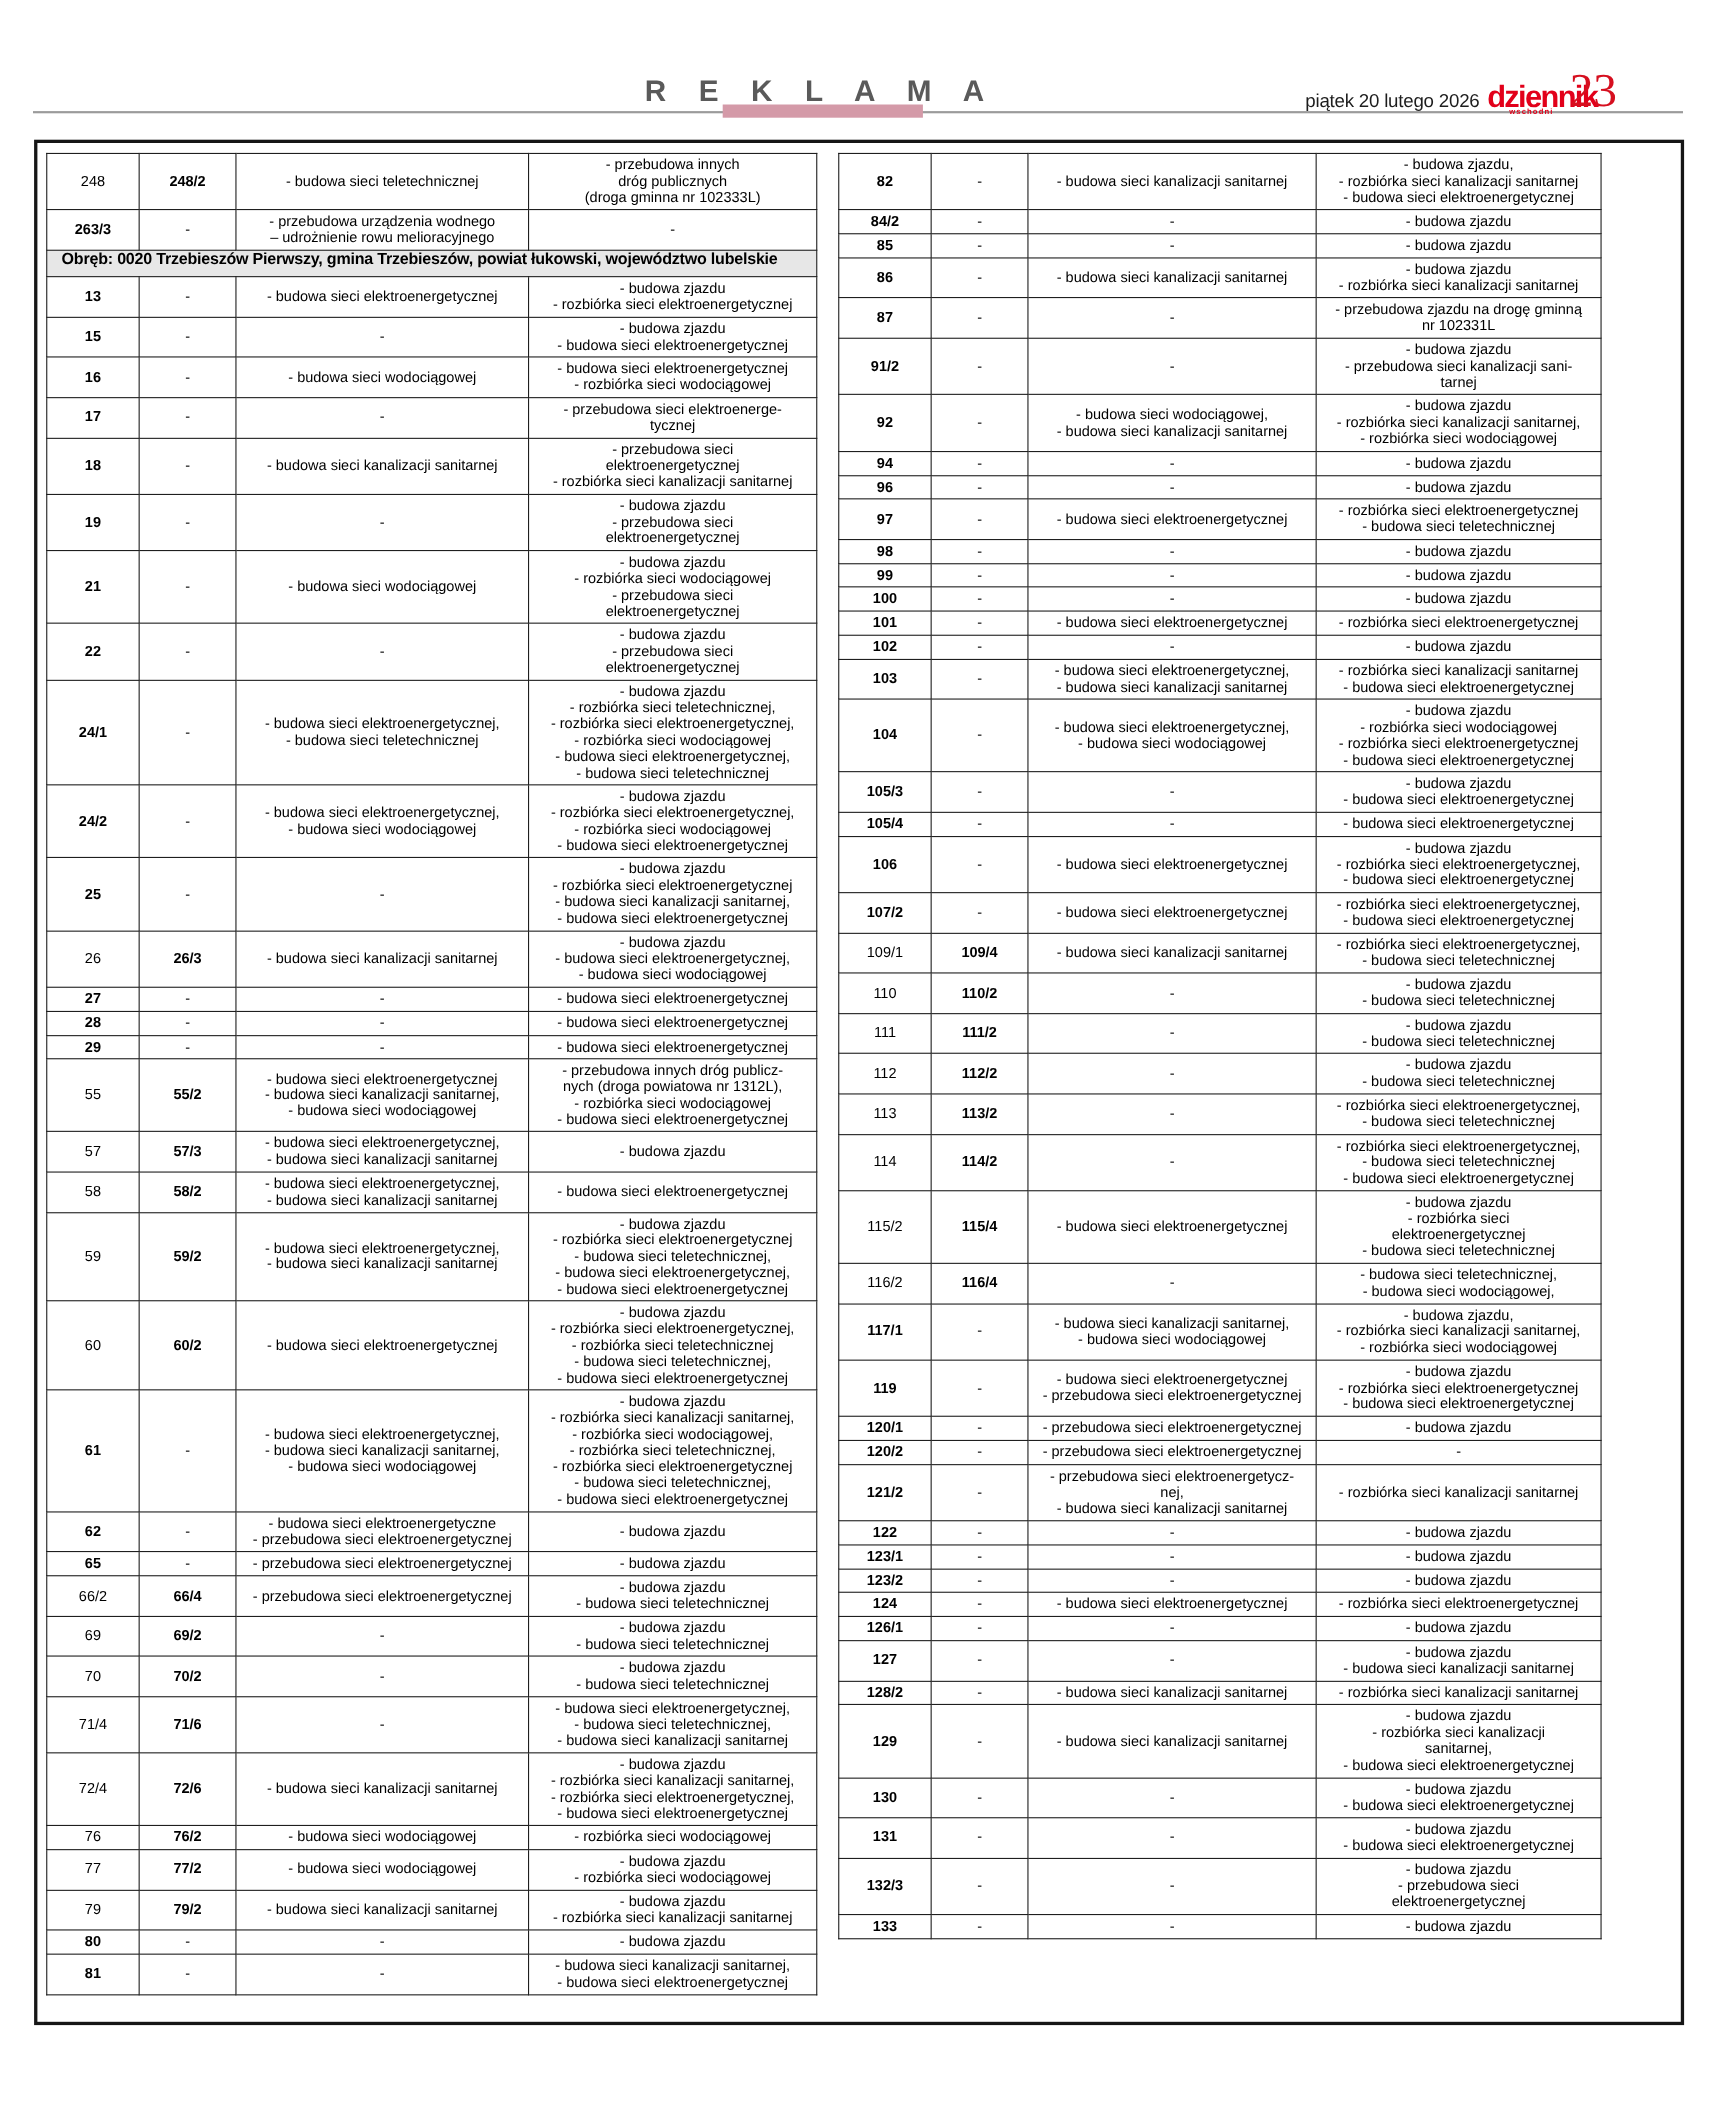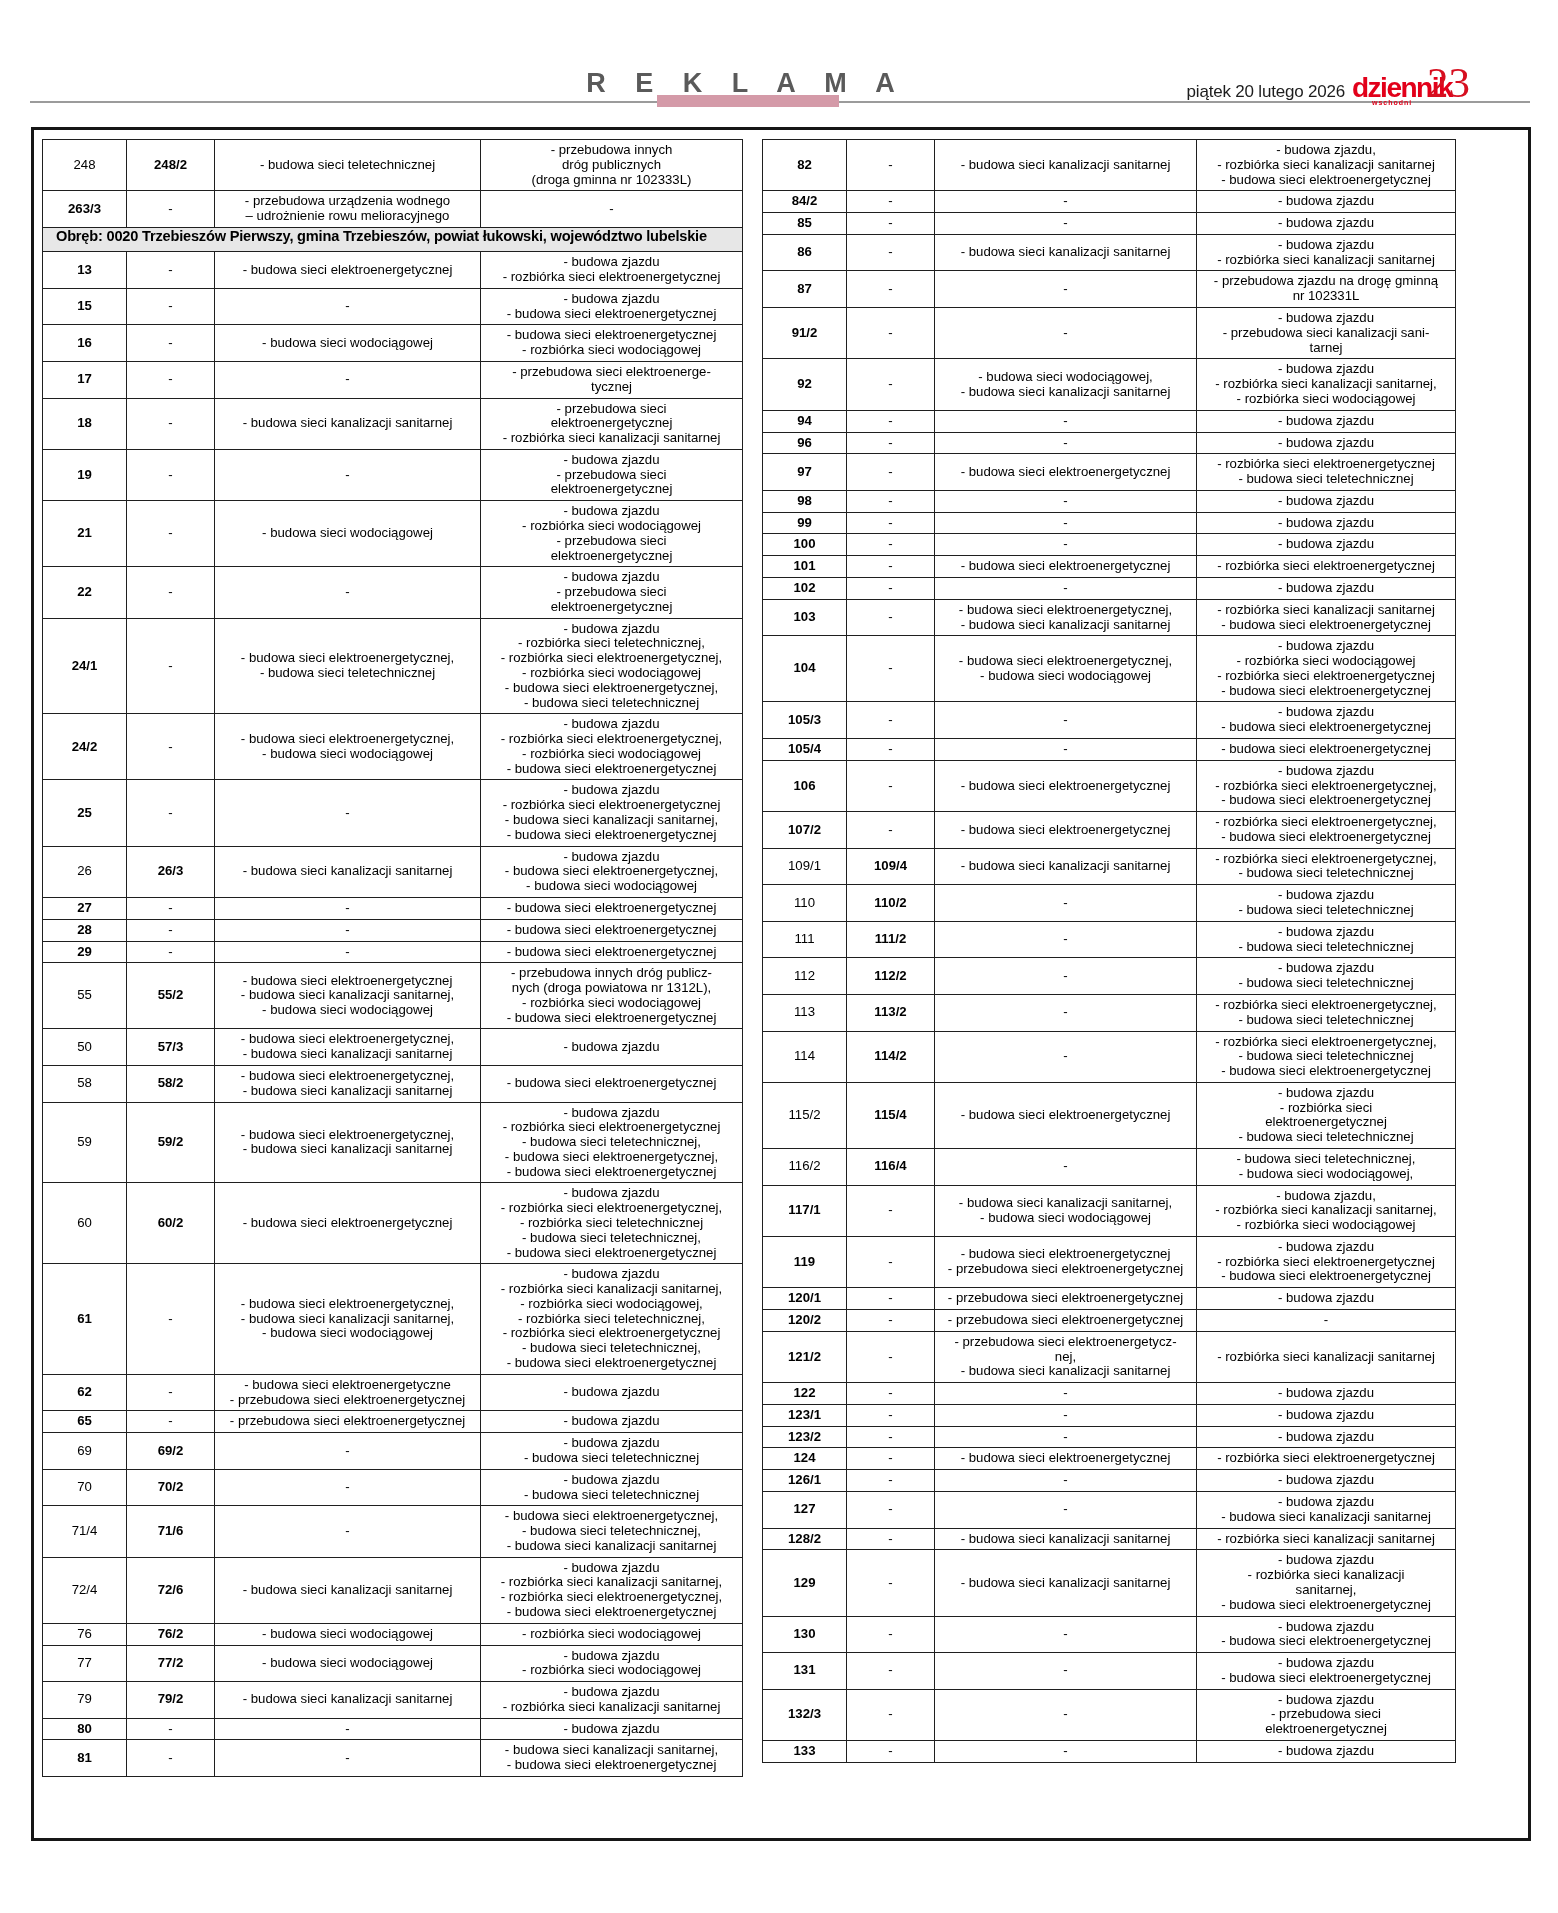--- a/index.html
+++ b/index.html
@@ -213,21 +213,21 @@
               <td class="b">55/2</td>
               <td>- budowa sieci elektroenergetycznej
 - budowa sieci kanalizacji sanitarnej,
 - budowa sieci wodociągowej</td>
               <td>- przebudowa innych dróg publicz-
 nych (droga powiatowa nr 1312L),
 - rozbiórka sieci wodociągowej
 - budowa sieci elektroenergetycznej</td>
             </tr>
             <tr>
-              <td>50</td>
+              <td>57</td>
               <td class="b">57/3</td>
               <td>- budowa sieci elektroenergetycznej,
 - budowa sieci kanalizacji sanitarnej</td>
               <td>- budowa zjazdu</td>
             </tr>
             <tr>
               <td>58</td>
               <td class="b">58/2</td>
               <td>- budowa sieci elektroenergetycznej,
 - budowa sieci kanalizacji sanitarnej</td>
@@ -273,20 +273,27 @@
               <td>-</td>
               <td>- budowa sieci elektroenergetyczne
 - przebudowa sieci elektroenergetycznej</td>
               <td>- budowa zjazdu</td>
             </tr>
             <tr>
               <td class="b">65</td>
               <td>-</td>
               <td>- przebudowa sieci elektroenergetycznej</td>
               <td>- budowa zjazdu</td>
+            </tr>
+            <tr>
+              <td>66/2</td>
+              <td class="b">66/4</td>
+              <td>- przebudowa sieci elektroenergetycznej</td>
+              <td>- budowa zjazdu
+- budowa sieci teletechnicznej</td>
             </tr>
             <tr>
               <td>69</td>
               <td class="b">69/2</td>
               <td>-</td>
               <td>- budowa zjazdu
 - budowa sieci teletechnicznej</td>
             </tr>
             <tr>
               <td>70</td>

